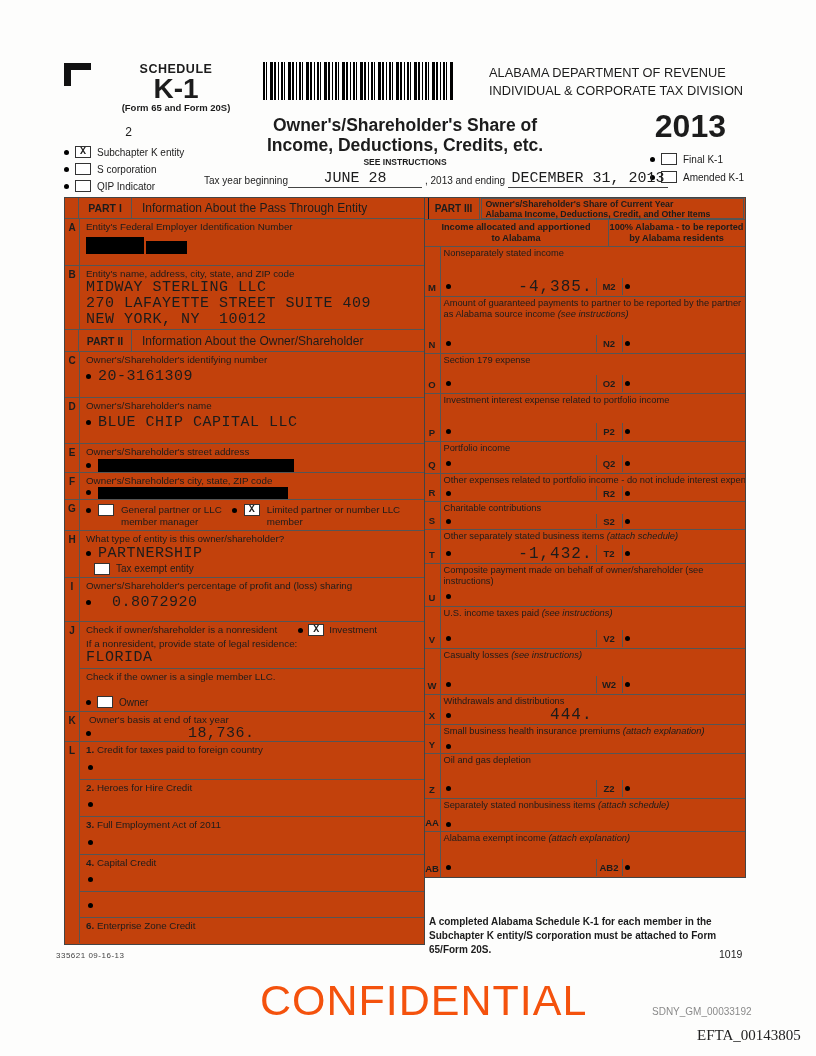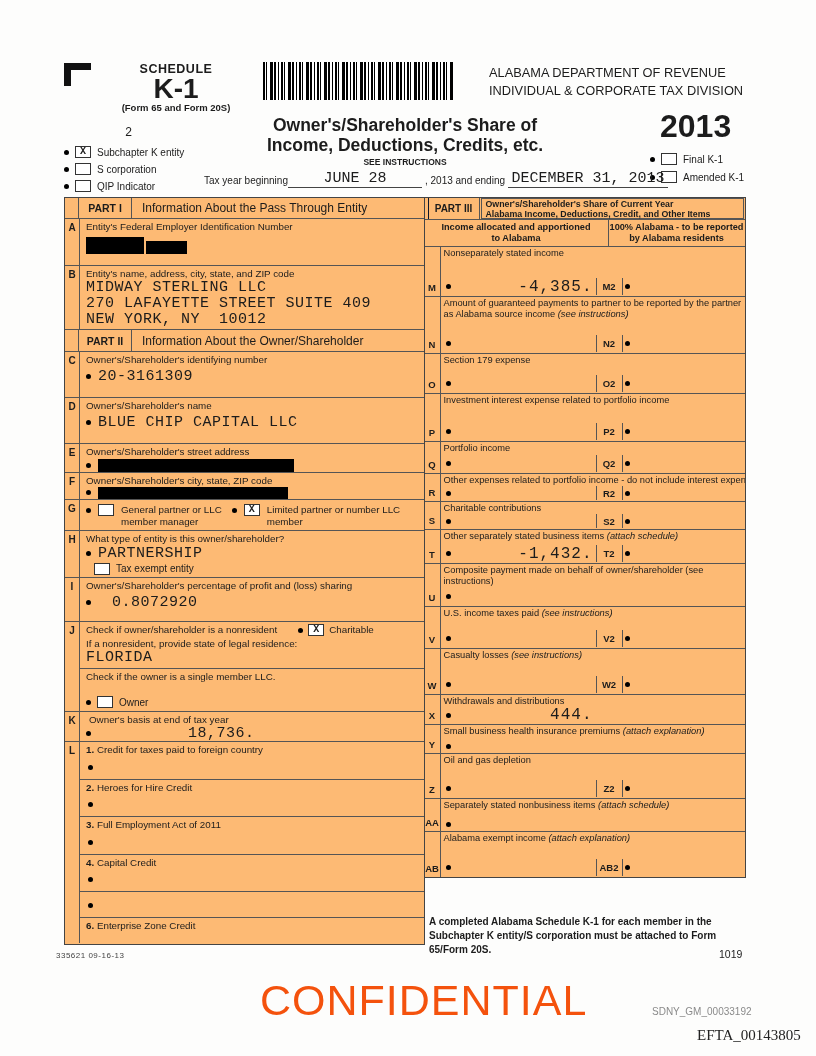--- a/index.html
+++ b/index.html
@@ -16,34 +16,34 @@
   .sched-block { left:118px; top:62px; width:116px; text-align:center; }
   .sched-word { font-size:12.5px; font-weight:bold; letter-spacing:.5px; }
   .sched-k1 { font-size:28px; font-weight:bold; line-height:26px; }
   .sched-form { font-size:9.5px; font-weight:bold; }
   .barcode { left:263px; top:62px; width:190px; height:38px;
     background:repeating-linear-gradient(90deg,#000 0,#000 2px,#fff 2px,#fff 3px,#000 3px,#000 4px,#fff 4px,#fff 7px,#000 7px,#000 10px,#fff 10px,#fff 11px,#000 11px,#000 13px,#fff 13px,#fff 15px,#000 15px,#000 16px,#fff 16px,#fff 18px); }
   .agency { left:489px; top:64px; font-size:12.8px; line-height:18px; }
   .main-title { left:235px; top:115px; width:340px; text-align:center; font-weight:bold;
                 font-size:17.5px; line-height:20px; }
   .see-instr { left:235px; top:157px; width:340px; text-align:center; font-size:8.5px; font-weight:bold; }
-  .year { left:660px; top:108px; width:86px; text-align:left; font-size:32px; font-weight:bold; }
+  .year { left:640px; top:108px; width:86px; text-align:right; font-size:32px; font-weight:bold; }
   .page-ind { left:125px; top:126px; font-size:12px; }
   .cbx-row { display:flex; align-items:center; gap:6px; font-size:10px; }
   .dot { width:5px; height:5px; background:#000; border-radius:50%; flex:none; display:inline-block; }
   .cbx { width:16px; height:12px; border:1.2px solid #333; display:inline-flex; align-items:center;
          justify-content:center; font-family:"Liberation Mono",monospace; font-weight:bold;
          font-size:10px; line-height:10px; flex:none; background:#fff; }
   .left-cbx { left:64px; top:146px; display:flex; flex-direction:column; gap:5px; }
   .right-cbx { left:650px; top:153px; display:flex; flex-direction:column; gap:6px; }
   .taxyear { left:204px; top:171px; font-size:10px; display:flex; align-items:flex-end; }
   .ty-slot { border-bottom:1px solid #444; text-align:center; font-size:15px; line-height:16px; }
 
   
-  .panel { border:1.3px solid #444; background:#fdba74; }
+  .panel { border:1.3px solid #444; background:#c2410c; }
   .lpanel { left:64px; top:197px; width:361px; height:748px; }
   .rpanel { left:424.5px; top:197px; width:321px; height:681px; border-left:none; }
   .row { display:flex; border-bottom:1px solid #555; }
   .row:last-child { border-bottom:none; }
   .lletter { width:15px; border-right:1px solid #555; font-weight:bold; font-size:10px;
              text-align:center; padding-top:3px; flex:none; }
   .lcontent { flex:1; padding:2px 4px 1px 6px; overflow:hidden; }
   .lbl { font-size:9.8px; line-height:11.5px; }
   .phead { align-items:stretch; }
   .phead-label { width:54px; margin-left:13px; border-left:1px solid #555; border-right:1px solid #555;
@@ -280,21 +280,21 @@
       </div>
     </div>
 
     <div class="row" style="height:90px">
       <div class="lletter">J</div>
       <div class="lcontent">
         <div class="cbx-row" style="gap:5px;">
           <span class="lbl">Check if owner/shareholder is a nonresident</span>
           <span class="dot" style="margin-left:16px;"></span>
           <span class="cbx">X</span>
-          <span class="lbl">Charitable</span>
+          <span class="lbl">Investment</span>
         </div>
         <div class="lbl" style="margin-top:2px;">If a nonresident, provide state of legal residence:</div>
         <div class="typed">FLORIDA</div>
         <div class="jdivider">
           <div class="lbl">Check if the owner is a single member LLC.</div>
           <div class="cbx-row" style="margin-top:14px;">
             <span class="dot"></span>
             <span class="cbx"></span>
             <span>Owner</span>
           </div>

